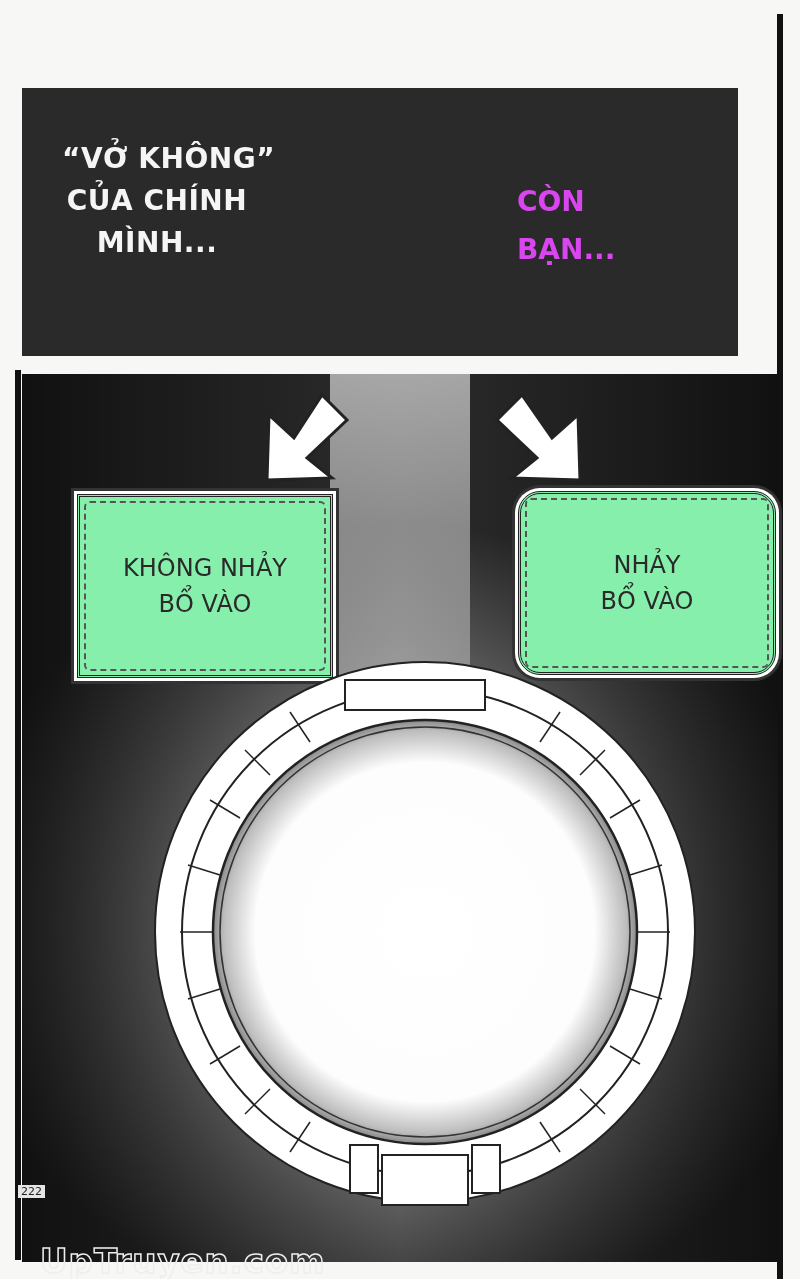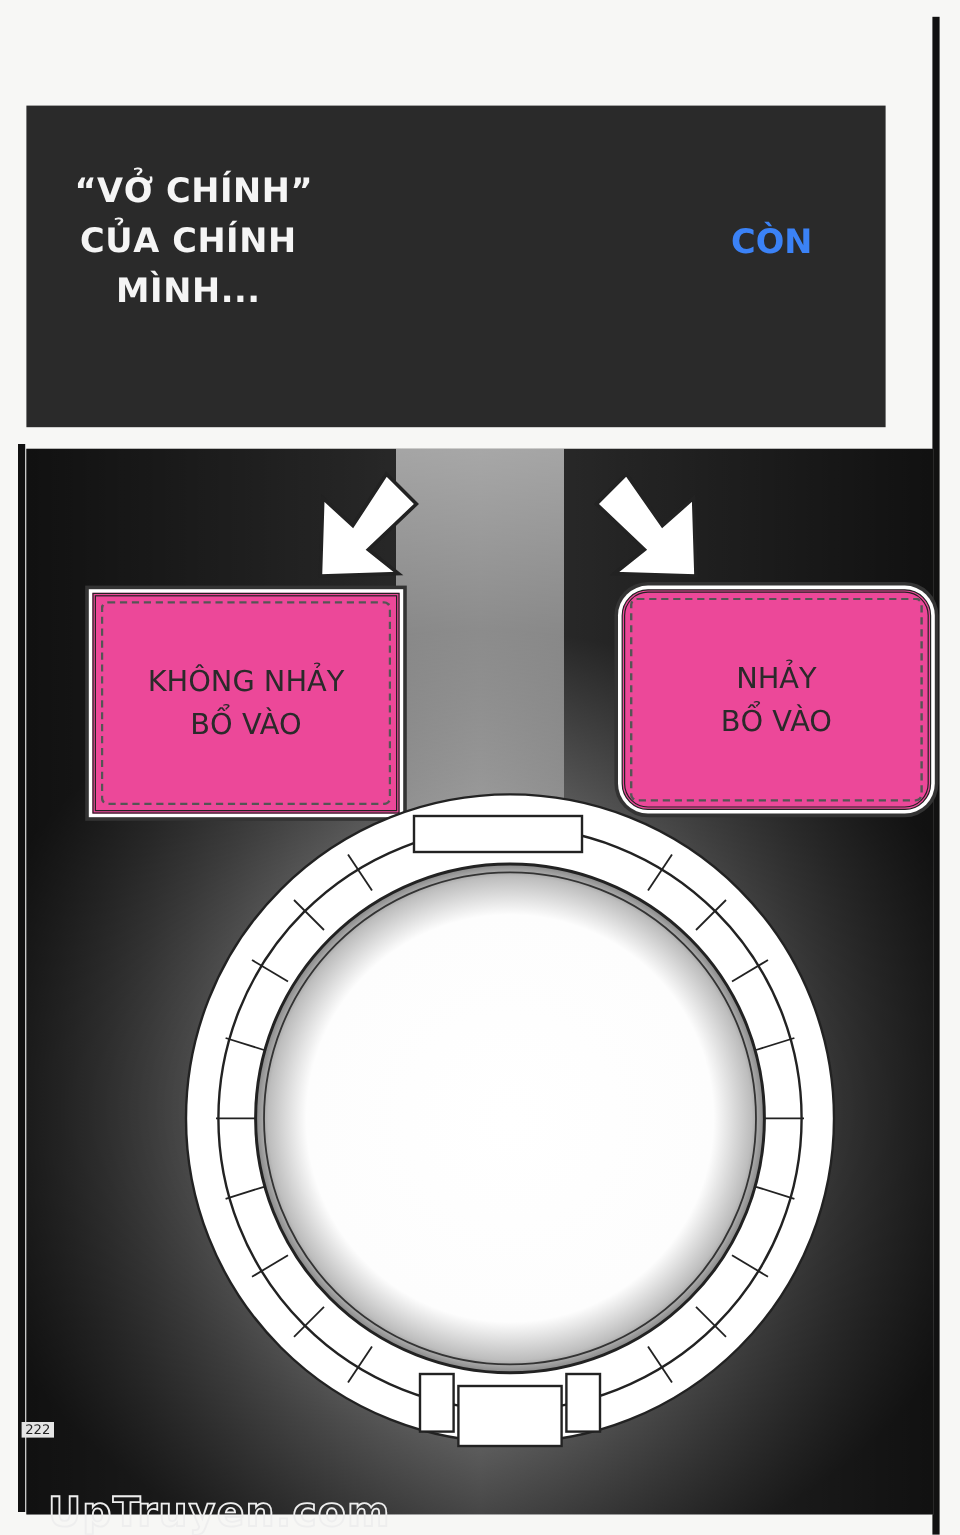--- a/index.html
+++ b/index.html
@@ -23,41 +23,41 @@
     }
     .caption-left {
       position: absolute; left: 40px; top: 50px; width: 190px;
       color: #f5f5f5; text-align: center;
       font-family: "DejaVu Sans", sans-serif; font-weight: bold;
       font-size: 28px; line-height: 42px; letter-spacing: 0.5px;
     }
     .caption-left div { white-space: nowrap; }
     .caption-right {
       position: absolute; left: 495px; top: 90px; width: 160px;
-      color: #3b82f6; text-align: right;
+      color: #d946ef; text-align: left;
       font-family: "DejaVu Sans", sans-serif; font-weight: bold;
       font-size: 28px; line-height: 48px;
     }
     
     .scene-panel {
       position: absolute; left: 22px; top: 374px; width: 756px; height: 888px;
       background: radial-gradient(ellipse 60% 45% at 50% 62%, #ffffff 0%, #f2f2f2 40%, #9a9a9a 70%, #4a4a4a 100%),
                   linear-gradient(90deg, #3a3a3a 0%, #9a9a9a 50%, #3a3a3a 100%);
       background-blend-mode: multiply;
       overflow: hidden;
     }
     .scene-glow {
       position: absolute; left: 50%; top: -20px; width: 140px; height: 700px;
       transform: translateX(-50%);
       background: linear-gradient(180deg, rgba(255,255,255,0.6), rgba(255,255,255,0));
     }
     .arrow { position: absolute; }
     
     .choice {
-      position: absolute; background: #ec4899;
+      position: absolute; background: #86efac;
       border: 3px double #222;
       box-shadow: 0 0 0 3px #fff, 0 0 0 6px #333;
       display: flex; align-items: center; justify-content: center; text-align: center;
       color: #2a2a2a; font-family: "DejaVu Sans", sans-serif;
       font-size: 24px; line-height: 36px;
     }
     .choice .ornament {
       position: absolute; inset: 4px; border: 2px dashed #555; border-radius: 6px;
       pointer-events: none;
     }
@@ -80,26 +80,27 @@
     }
   </style>
 </head>
 <body>
 
 <div class="page-binding-right"></div>
 <div class="page-binding-left"></div>
 
 <div class="caption-panel">
   <div class="caption-left">
-    <div>“VỞ CHÍNH”</div>
+    <div>“VỞ KHÔNG”</div>
     <div>CỦA CHÍNH</div>
     <div>MÌNH...</div>
   </div>
   <div class="caption-right">
     <div>CÒN</div>
+    <div>BẠN...</div>
   </div>
 </div>
 
 <div class="scene-panel">
   <div class="scene-glow"></div>
 </div>
 
 <svg class="arrow" style="left:262px;top:390px" width="90" height="95" viewBox="0 0 90 95">
   <polygon points="60,5 85,30 45,68 70,88 5,90 7,25 32,48" fill="#fff" stroke="#222" stroke-width="3" stroke-linejoin="miter"></polygon>
 </svg>

